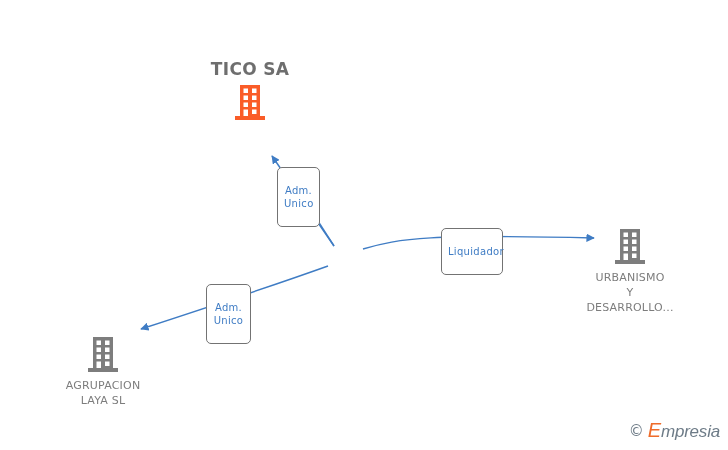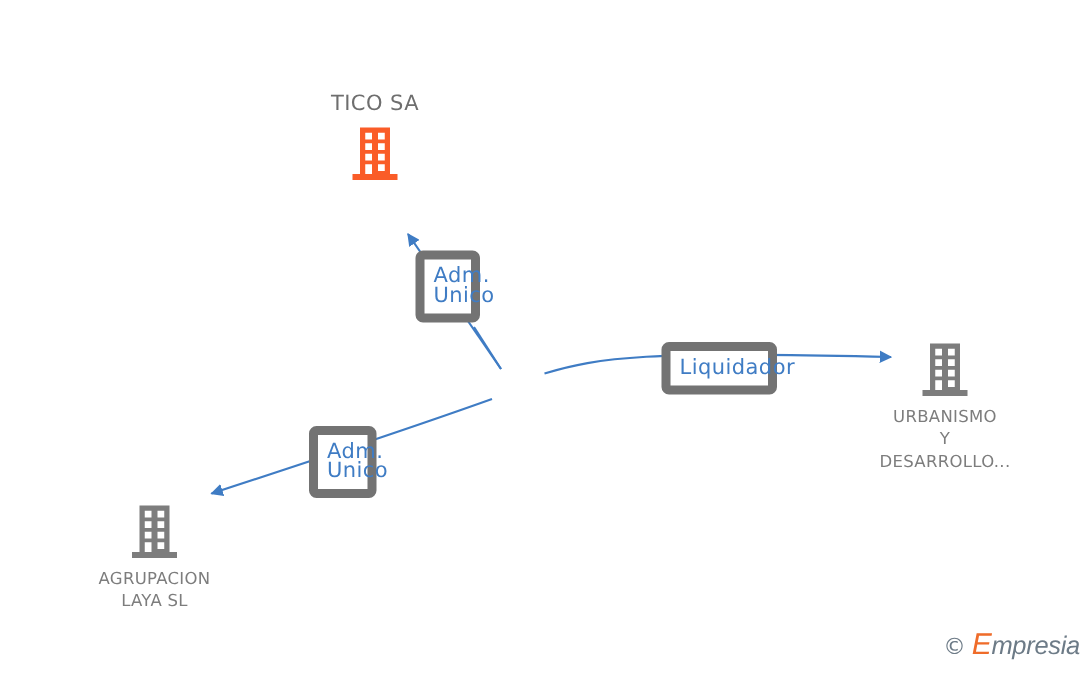--- a/index.html
+++ b/index.html
@@ -41,48 +41,48 @@
     display: block;
     font-family: "DejaVu Sans", sans-serif;
     font-size: 11px;
     color: #7d7d7d;
     line-height: 15px;
     letter-spacing: 0.2px;
     white-space: pre-line;
   }
   .node .caption.top {
     margin-bottom: 6px;
-    font-weight: normal;
-    font-size: 14px;
+    font-weight: bold;
+    font-size: 17px;
     color: #6e6e6e;
     letter-spacing: 0.3px;
   }
   .node .caption.below {
     margin-top: 5px;
   }
   .node .caption.person {
     color: #8a8a8a;
     font-size: 11.5px;
     line-height: 15.5px;
   }
 
   
   .edge-label {
     position: absolute;
     box-sizing: border-box;
-    border: 6px solid #737373;
+    border: 1px solid #737373;
     border-radius: 5px;
     background: #ffffff;
     color: #3f7cc4;
     font-family: "DejaVu Sans", sans-serif;
-    font-size: 14px;
+    font-size: 10px;
     line-height: 13px;
     letter-spacing: 0.3px;
     text-align: center;
-    padding: 5px 6px;
+    padding: 16px 6px;
     white-space: pre-line;
   }
 
   
   #watermark {
     position: absolute;
     right: 8px;
     bottom: 8px;
     display: flex;
     align-items: center;
@@ -180,21 +180,21 @@
         <rect x="18" y="26.5" width="4.5" height="4.5" fill="#ffffff"></rect>
       </svg>
     </span>
     <span class="caption below">AGRUPACION
 LAYA SL</span>
   </div>
 
   <div class="edge-label" style="left:277px; top:167px; width:43px;">Adm.
 Unico</div>
 
-  <div class="edge-label" style="left:441px; top:228px; width:77px;">Liquidador</div>
+  <div class="edge-label" style="left:441px; top:228px; width:62px;">Liquidador</div>
 
   <div class="edge-label" style="left:206px; top:284px; width:45px;">Adm.
 Unico</div>
 
   <div id="watermark">
     <span class="c-mark">©</span>
     <span class="brand"><span class="cap">E</span><span>mpresia</span></span>
   </div>
 
 </div>

